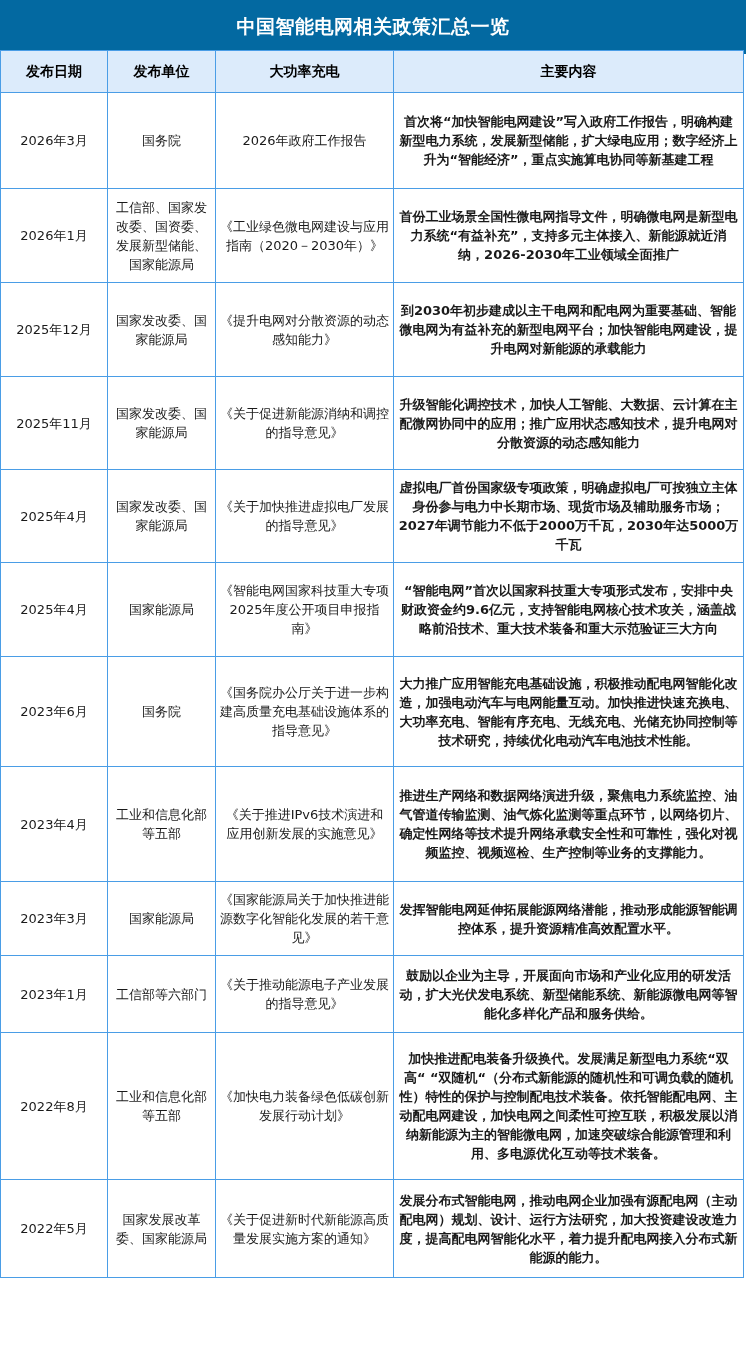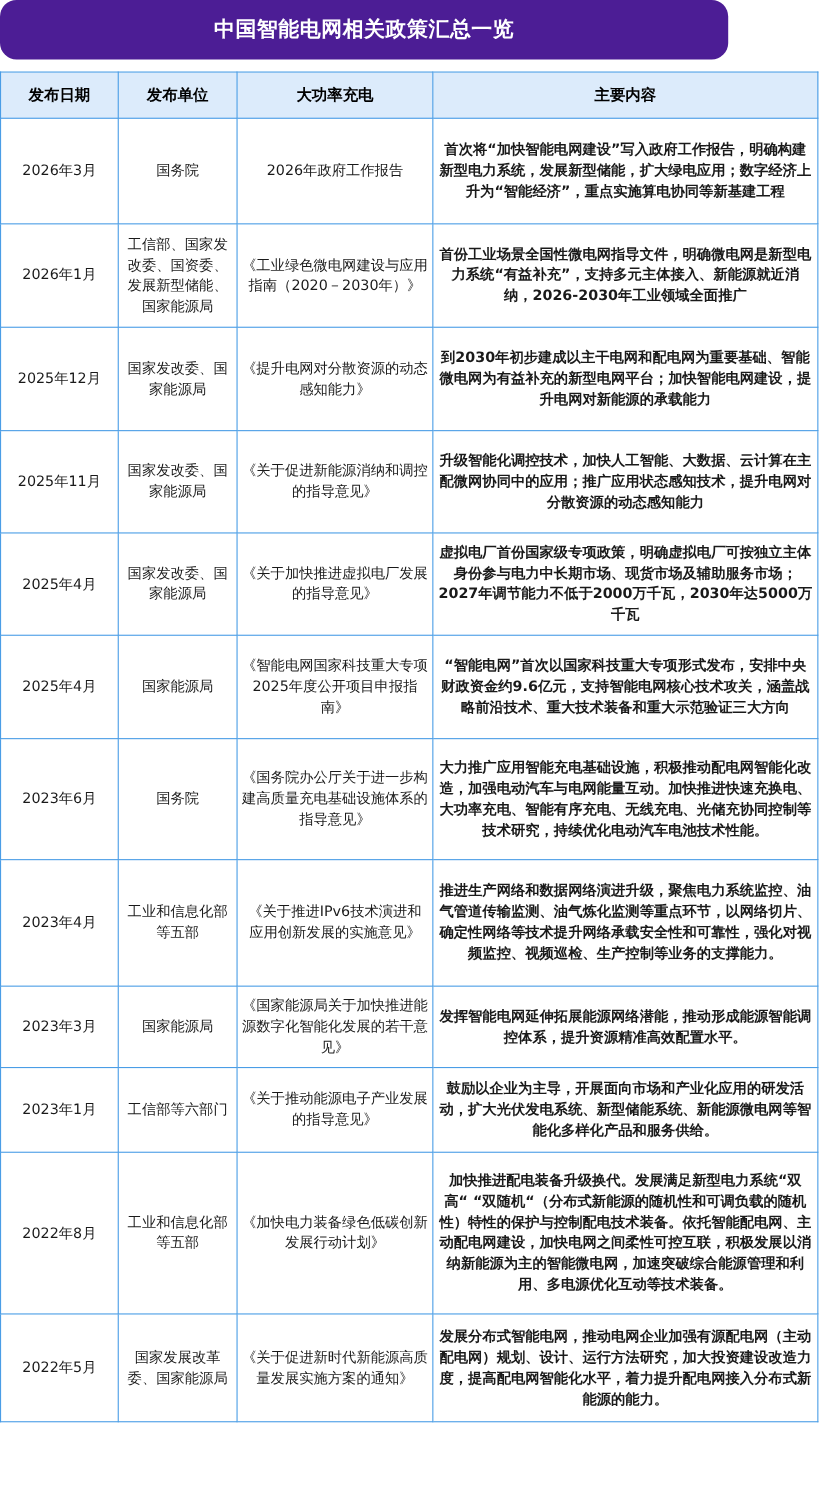--- a/index.html
+++ b/index.html
@@ -1,22 +1,22 @@
 <!DOCTYPE html>
 <html><head>
 <meta charset="utf-8">
 <style>
   html, body { margin: 0; padding: 0; background: #ffffff; }
   body { width: 746px; height: 1354px; overflow: hidden; position: relative;
          font-family: "DejaVu Sans", "Liberation Sans", sans-serif; color: #111; }
-  .title-bar { position: absolute; left: 0; top: 0; width: 662px; height: 54px;
-               background: #4c1d95; color: #ffffff; display: flex; align-items: center;
+  .title-bar { position: absolute; left: 0; top: 0; width: 746px; height: 54px;
+               background: #0369a1; color: #ffffff; display: flex; align-items: center;
                justify-content: center; font-family: "DejaVu Serif", "Liberation Serif", serif;
-               font-size: 19px; font-weight: bold; letter-spacing: 0.5px; border-radius: 15px; }
-  table.policy { position: absolute; left: 0; top: 65px; width: 743px;
+               font-size: 19px; font-weight: bold; letter-spacing: 0.5px; }
+  table.policy { position: absolute; left: 0; top: 50px; width: 743px;
                  border-collapse: collapse; table-layout: fixed; }
   table.policy th, table.policy td { border: 1.5px solid #4a9de6; text-align: center;
                  vertical-align: middle; padding: 0 4px; }
   table.policy th { background: #dcebfb; height: 41px; font-size: 14px; font-weight: bold; color: #000; }
   table.policy td { font-size: 13px; line-height: 19px; color: #1a1a1a; }
   col.c1 { width: 107px; } col.c2 { width: 108px; } col.c3 { width: 178px; } col.c4 { width: 350px; }
   td.content { padding: 0 6px; font-weight: bold; }
 </style>
 </head>
 <body>

